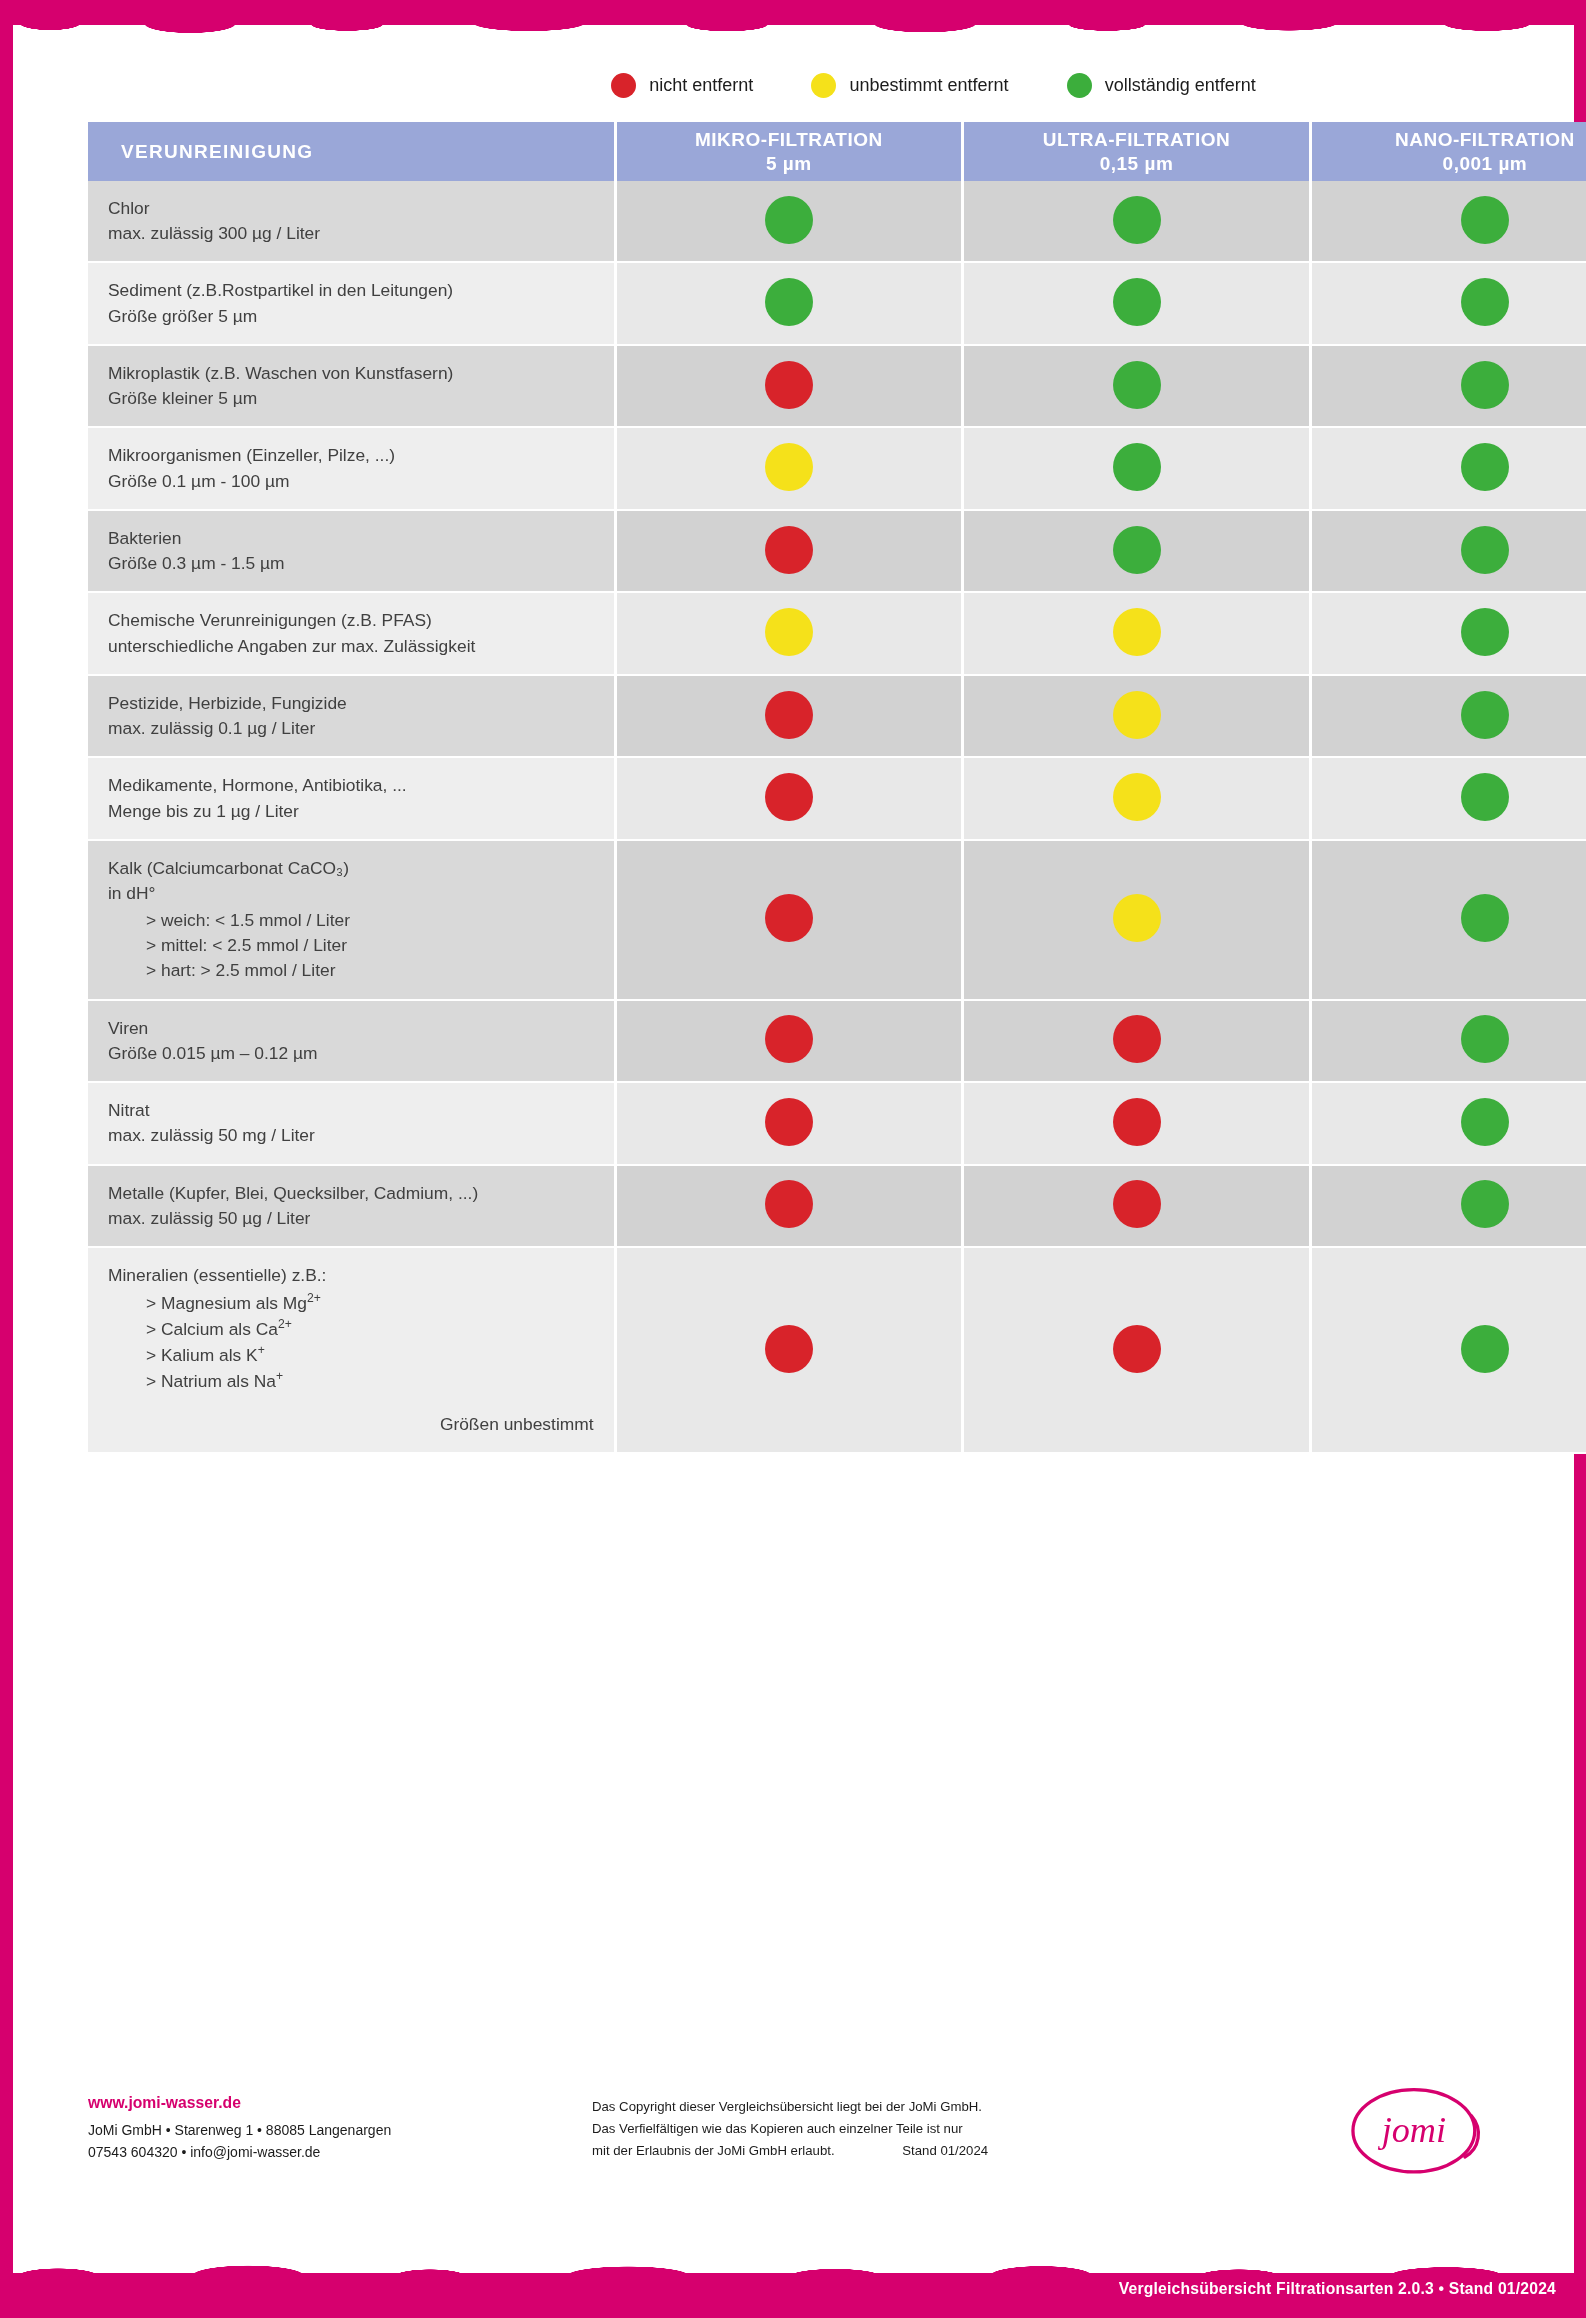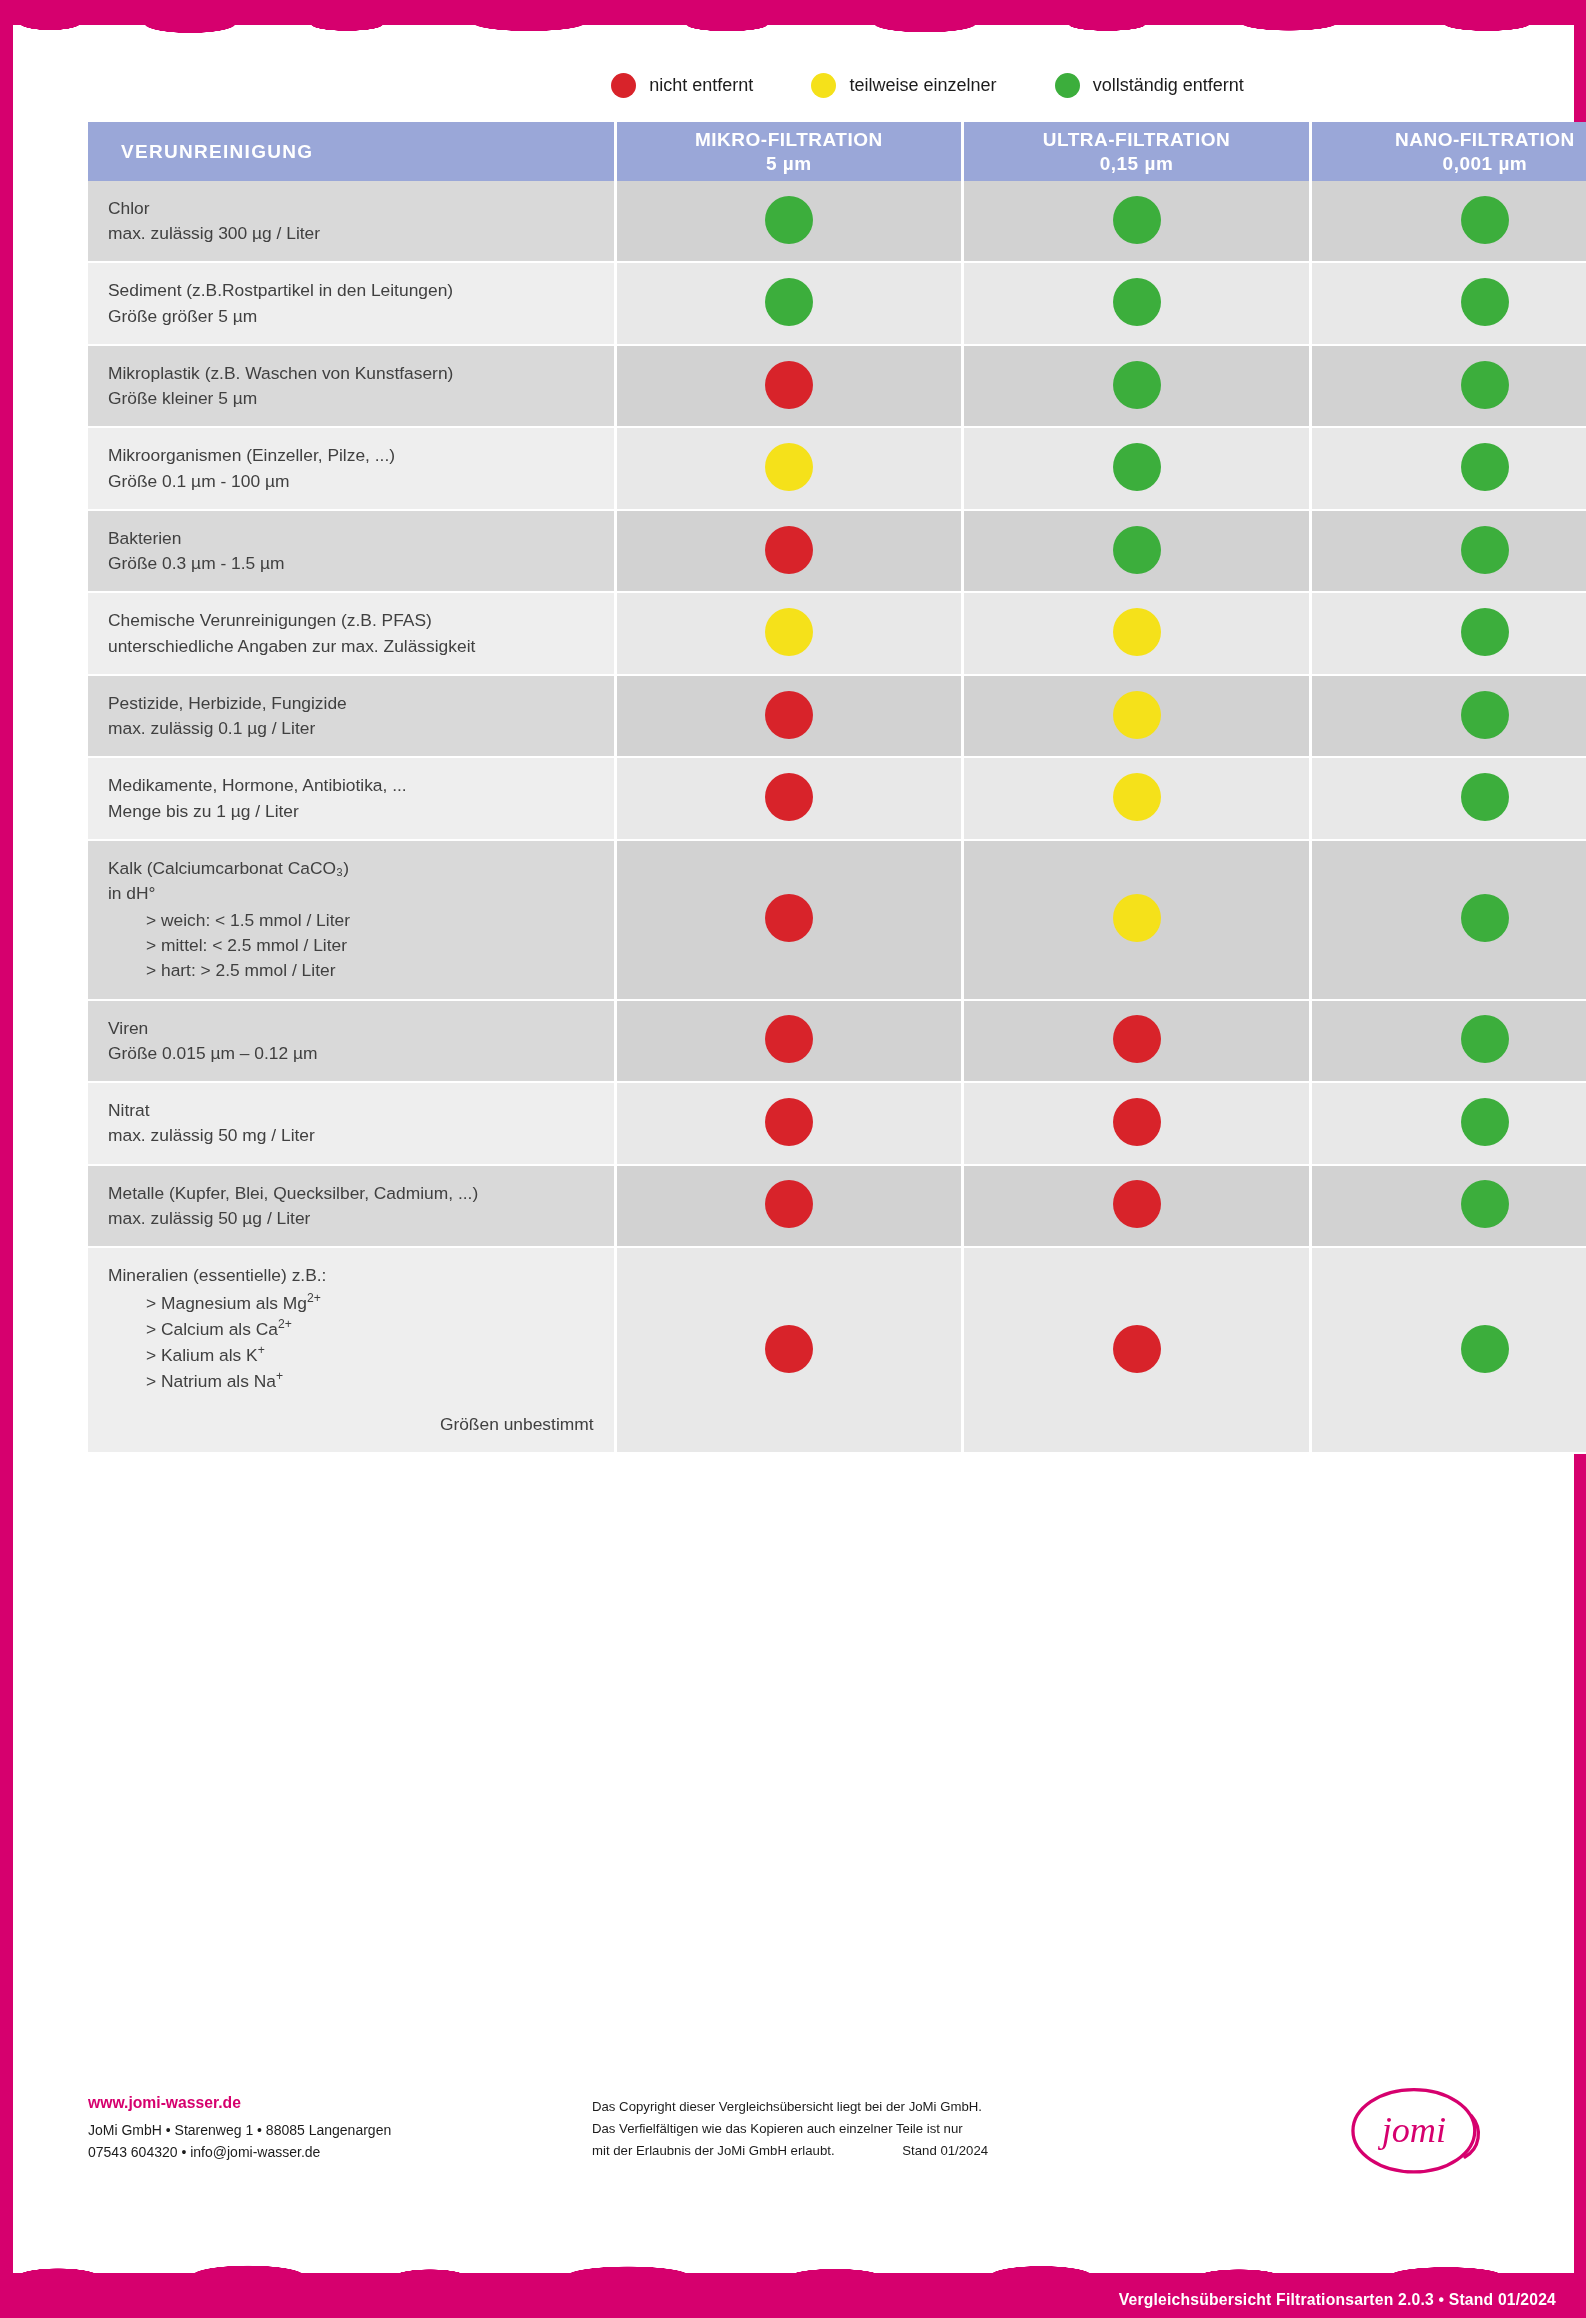--- a/index.html
+++ b/index.html
@@ -72,21 +72,21 @@
     position: absolute;
     right: 0;
     top: 25px;
     bottom: 46px;
     width: 13.2px;
     background: #d6006e;
   }
   .footer-strip-text {
     position: absolute;
     right: 31px;
-    bottom: 10px;
+    bottom: 21px;
     color: #ffffff;
     font-size: 15.7px;
     font-weight: bold;
     letter-spacing: 0.2px;
   }
 
   
   .legend {
     position: absolute;
     top: 73px;
@@ -240,21 +240,21 @@
 <div class="band band-bottom"></div>
 <div class="footer-strip-text">Vergleichsübersicht Filtrationsarten 2.0.3 • Stand 01/2024</div>
 
 <div class="legend" id="legend">
     <div class="legend-item">
       <span class="legend-dot" style="background: rgb(216, 35, 42);"></span>
       <span>nicht entfernt</span>
     </div>
     <div class="legend-item">
       <span class="legend-dot" style="background: rgb(245, 225, 26);"></span>
-      <span>teilweise einzelner</span>
+      <span>unbestimmt entfernt</span>
     </div>
     <div class="legend-item">
       <span class="legend-dot" style="background: rgb(60, 174, 60);"></span>
       <span>vollständig entfernt</span>
     </div>
   </div>
 
 <table class="table">
   <colgroup>
     <col class="col-label">

